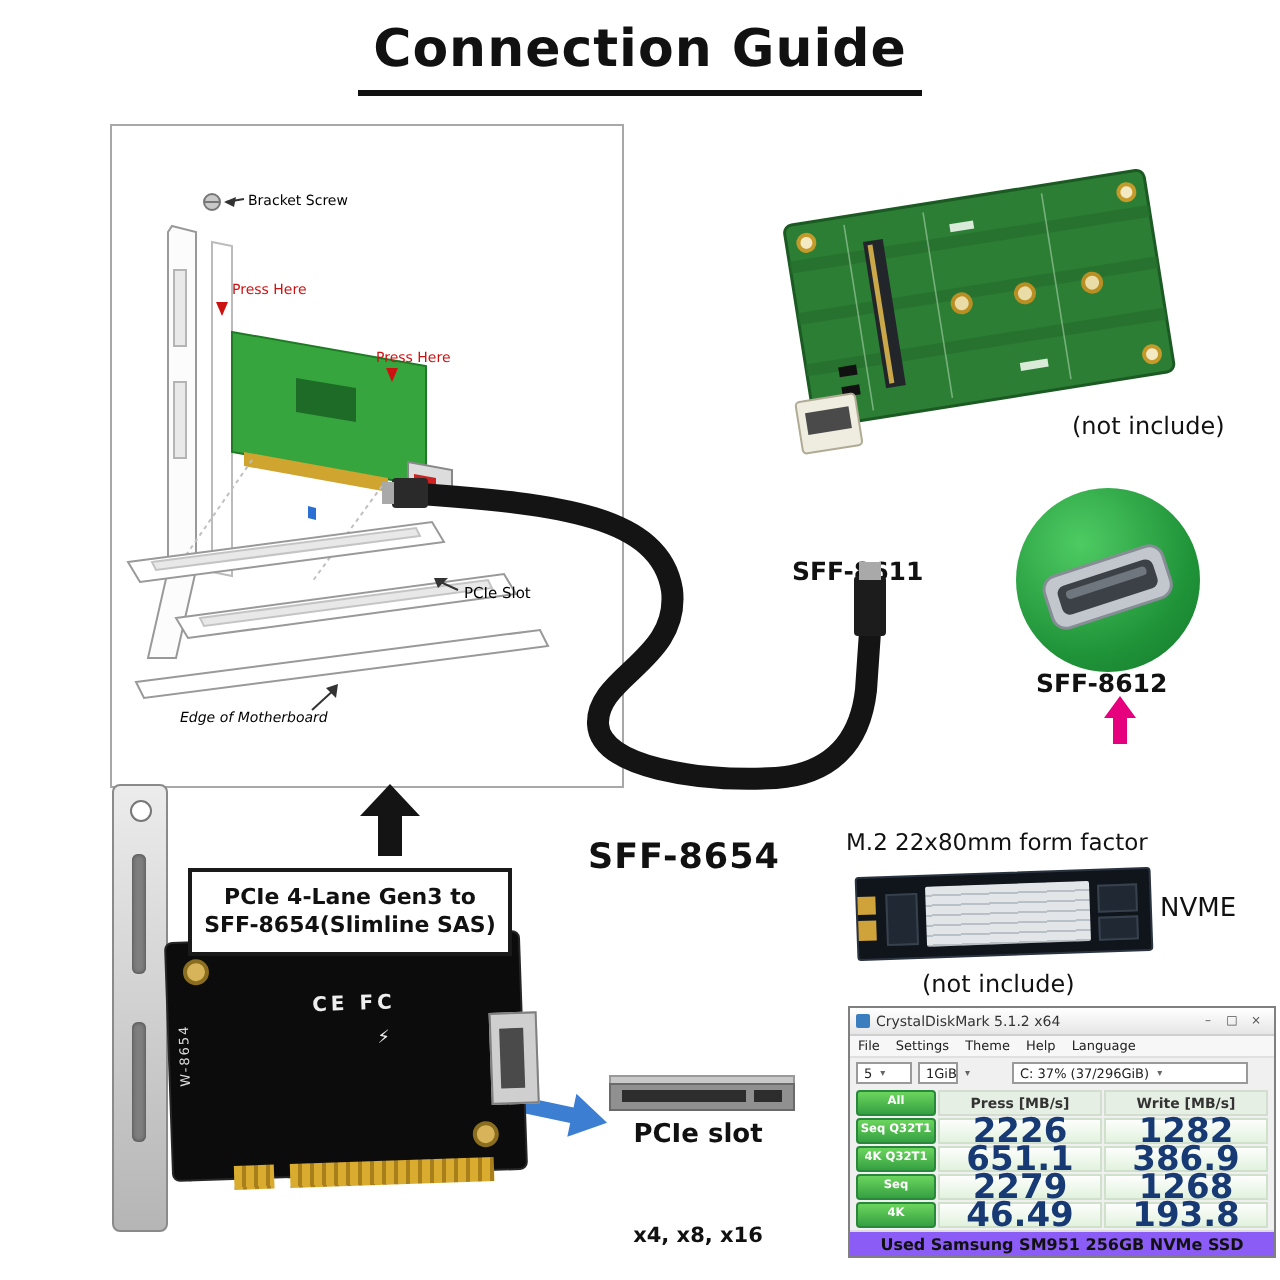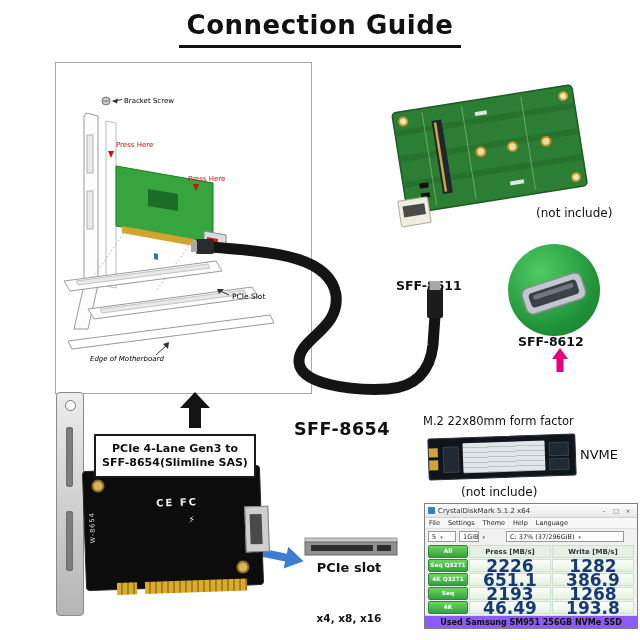--- a/index.html
+++ b/index.html
@@ -279,21 +279,21 @@
 
     <div class="gbtn">Seq Q32T1</div>
     <div class="val">2226</div>
     <div class="val">1282</div>
 
     <div class="gbtn">4K Q32T1</div>
     <div class="val">651.1</div>
     <div class="val">386.9</div>
 
     <div class="gbtn">Seq</div>
-    <div class="val">2193</div>
+    <div class="val">2279</div>
     <div class="val">1268</div>
 
     <div class="gbtn">4K</div>
     <div class="val">46.49</div>
     <div class="val">193.8</div>
   </div>
   <div class="cap">Used Samsung SM951 256GB NVMe SSD</div>
 </div>
 
 </body></html>

